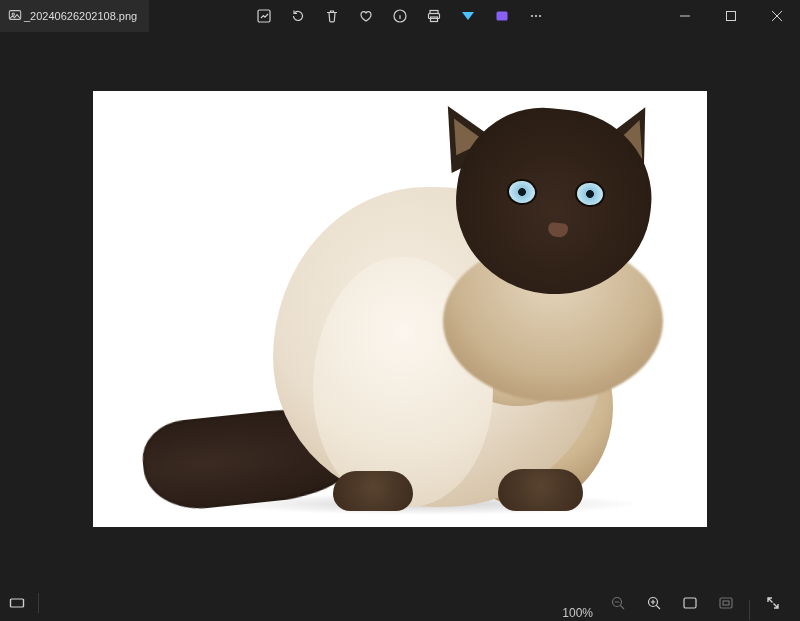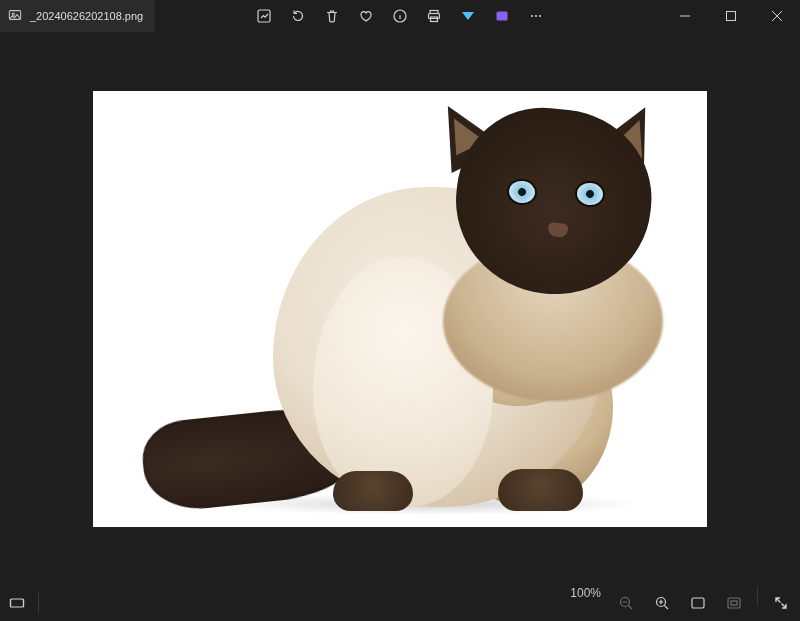--- a/index.html
+++ b/index.html
@@ -1,31 +1,31 @@
 <!DOCTYPE html>
 <html><head>
 <meta charset="utf-8">
 <style>
   html,body{margin:0;padding:0;width:800px;height:621px;background:#1e1e1e;font-family:"Segoe UI",Arial,sans-serif;color:#e8e8e8;overflow:hidden;}
   .titlebar{height:32px;display:flex;align-items:center;justify-content:space-between;background:#1e1e1e;}
   .titlebar-left{display:flex;align-items:center;height:100%;}
-  .tab{background:#2b2b2b;height:32px;display:flex;align-items:center;gap:8px;padding:0 12px 0 8px;font-size:11px;color:#ddd;}
+  .tab{background:#2b2b2b;height:32px;display:flex;align-items:center;gap:2px;padding:0 12px 0 8px;font-size:11px;color:#ddd;}
   .tab .app-icon svg{width:14px;height:14px;}
   .tab-title{white-space:nowrap;}
   .titlebar-center{display:flex;align-items:center;gap:4px;position:absolute;left:50%;transform:translateX(-50%);}
   .tb-btn{width:30px;height:30px;display:flex;align-items:center;justify-content:center;border:none;background:transparent;color:#c8c8c8;cursor:pointer;border-radius:4px;}
   .tb-btn svg{width:16px;height:16px;}
   .titlebar-right{display:flex;align-items:center;height:100%;}
   .win-ctrl{width:46px;height:32px;display:flex;align-items:center;justify-content:center;background:transparent;border:none;color:#c8c8c8;cursor:pointer;}
   .win-ctrl svg{width:10px;height:10px;}
   .viewport{position:absolute;top:32px;left:0;right:0;bottom:36px;display:flex;align-items:center;justify-content:center;background:#1e1e1e;}
   .canvas{width:614px;height:436px;background:#fff;position:relative;overflow:hidden;}
   .statusbar{position:absolute;left:0;right:0;bottom:0;height:36px;background:#1e1e1e;display:flex;align-items:center;justify-content:space-between;font-size:12px;color:#c8c8c8;}
   .status-left{display:flex;align-items:center;height:100%;}
-  .status-right{display:flex;align-items:flex-start;gap:2px;padding-right:2px;}
+  .status-right{display:flex;align-items:flex-end;gap:2px;padding-right:10px;}
   .sb-btn{width:34px;height:34px;display:flex;align-items:center;justify-content:center;background:transparent;border:none;color:#c8c8c8;cursor:pointer;border-radius:4px;}
   .sb-btn.dim{opacity:.45;}
   .sb-btn svg{width:16px;height:16px;}
   .zoom-label{padding:0 6px;font-size:12px;}
   .sep{width:1px;height:20px;background:#3a3a3a;margin:0 4px;}
   
   .cat{position:absolute;left:50px;top:10px;width:540px;height:420px;}
   .tail{position:absolute;left:0;bottom:18px;width:220px;height:90px;background:radial-gradient(ellipse at 30% 50%,#3a2a22 0%,#2b1e17 70%,#1f140e 100%);border-radius:60px 120px 120px 80px / 50px 60px 60px 60px;transform:rotate(-6deg);filter:blur(.6px);}
   .tail::after{content:"";position:absolute;inset:0;border-radius:inherit;box-shadow:0 0 0 3px rgba(30,20,14,.2) inset;}
   .body{position:absolute;left:130px;bottom:14px;width:330px;height:320px;background:radial-gradient(circle at 40% 35%,#f4ecdf 0%,#eadfce 45%,#d7c5ab 75%,#bfa783 100%);border-radius:48% 52% 50% 50% / 55% 55% 48% 48%;filter:blur(.3px);}

